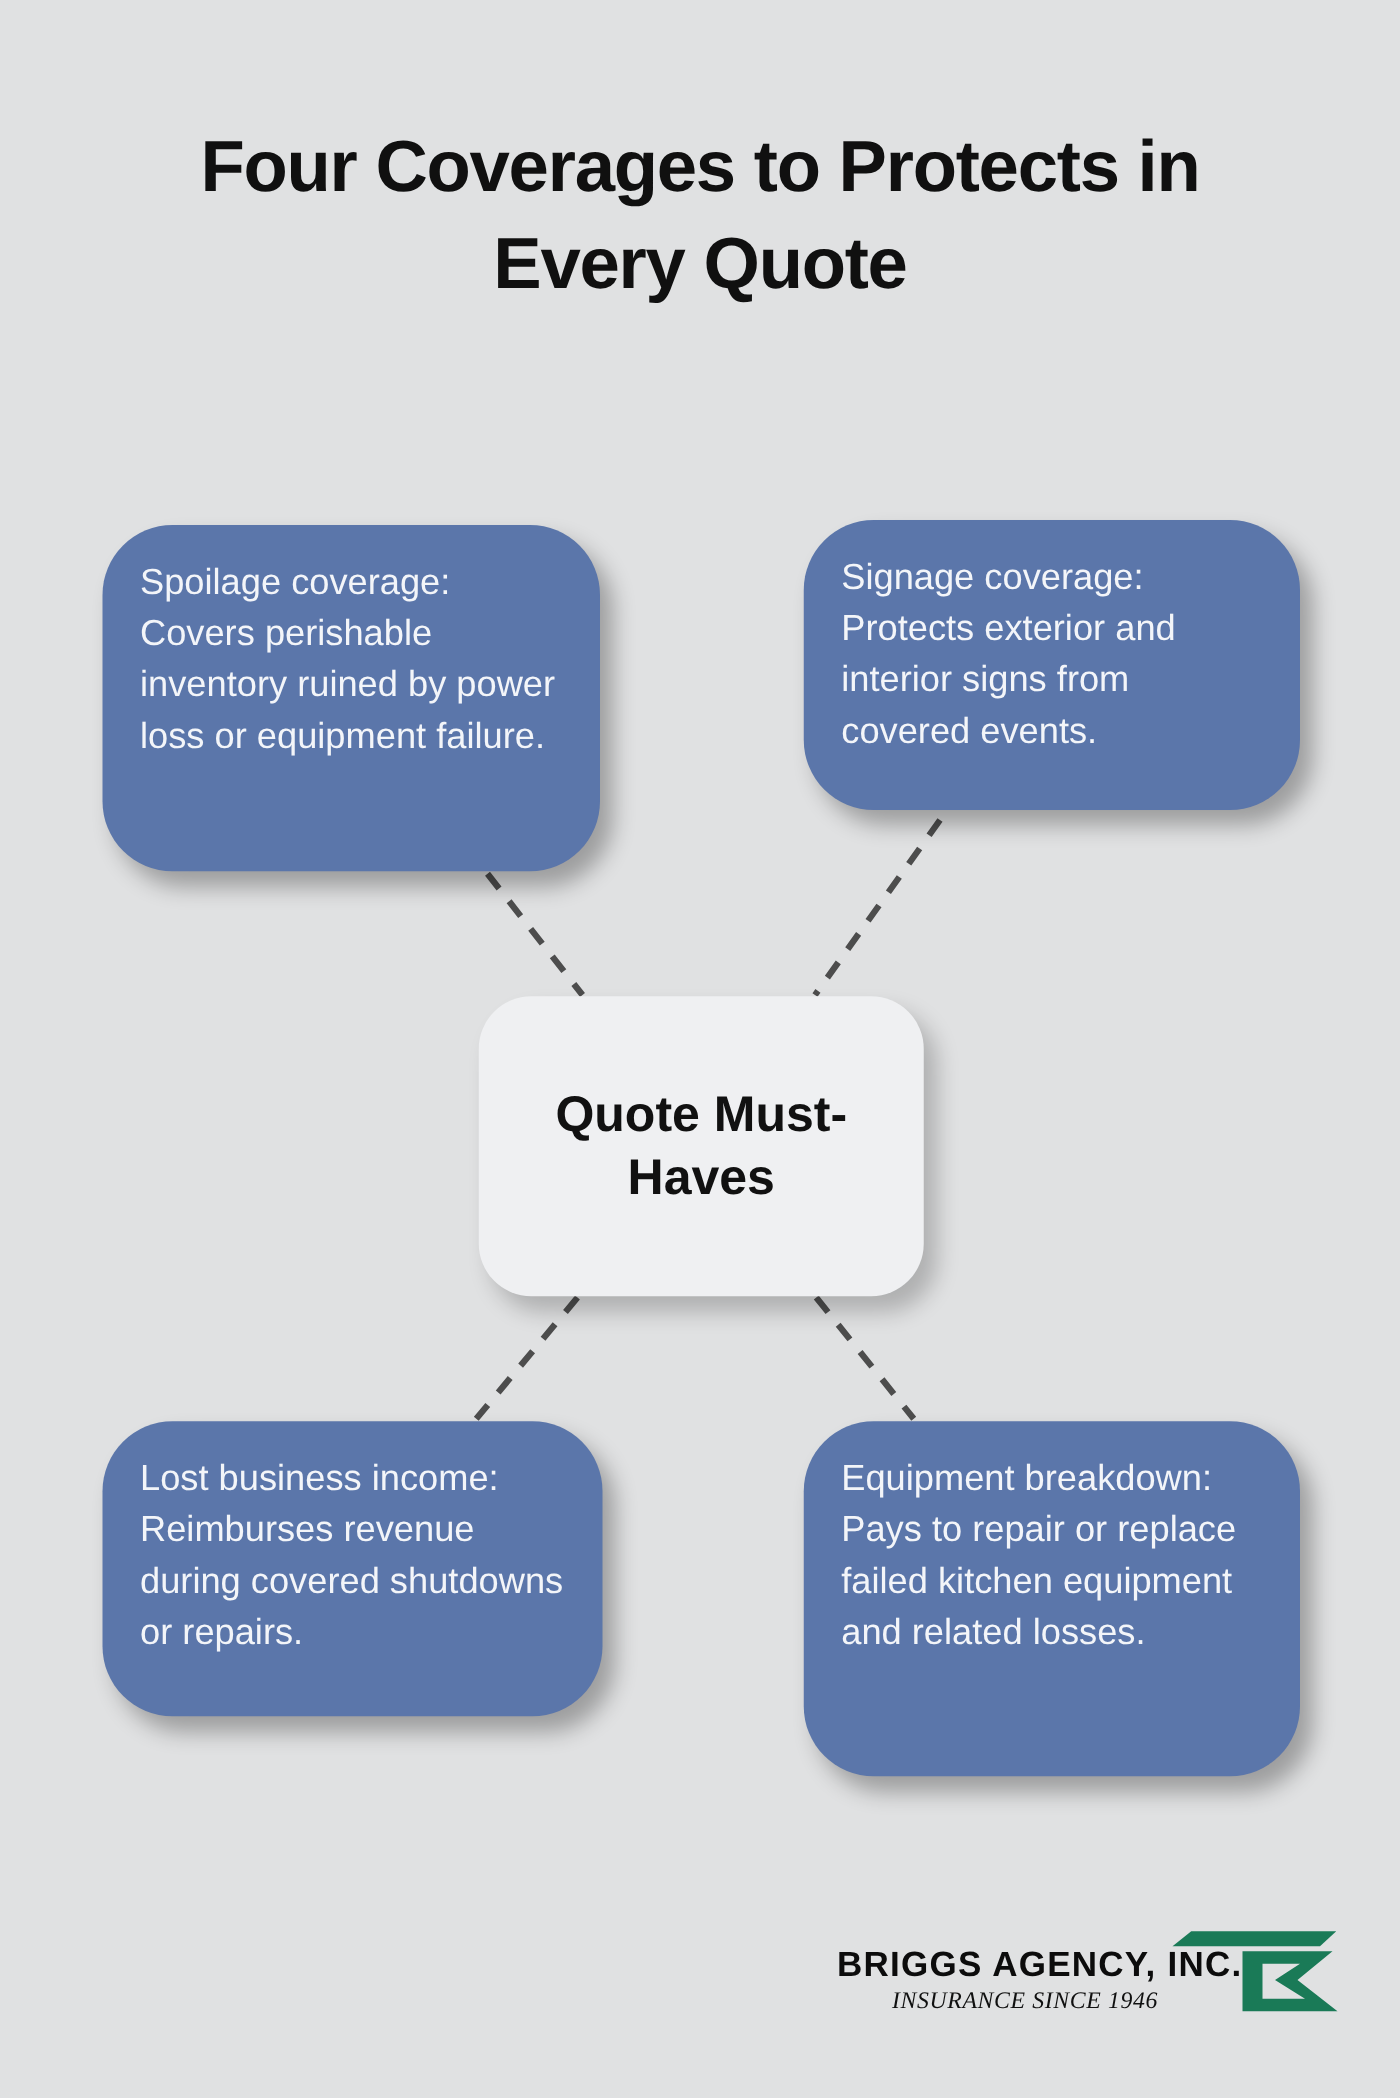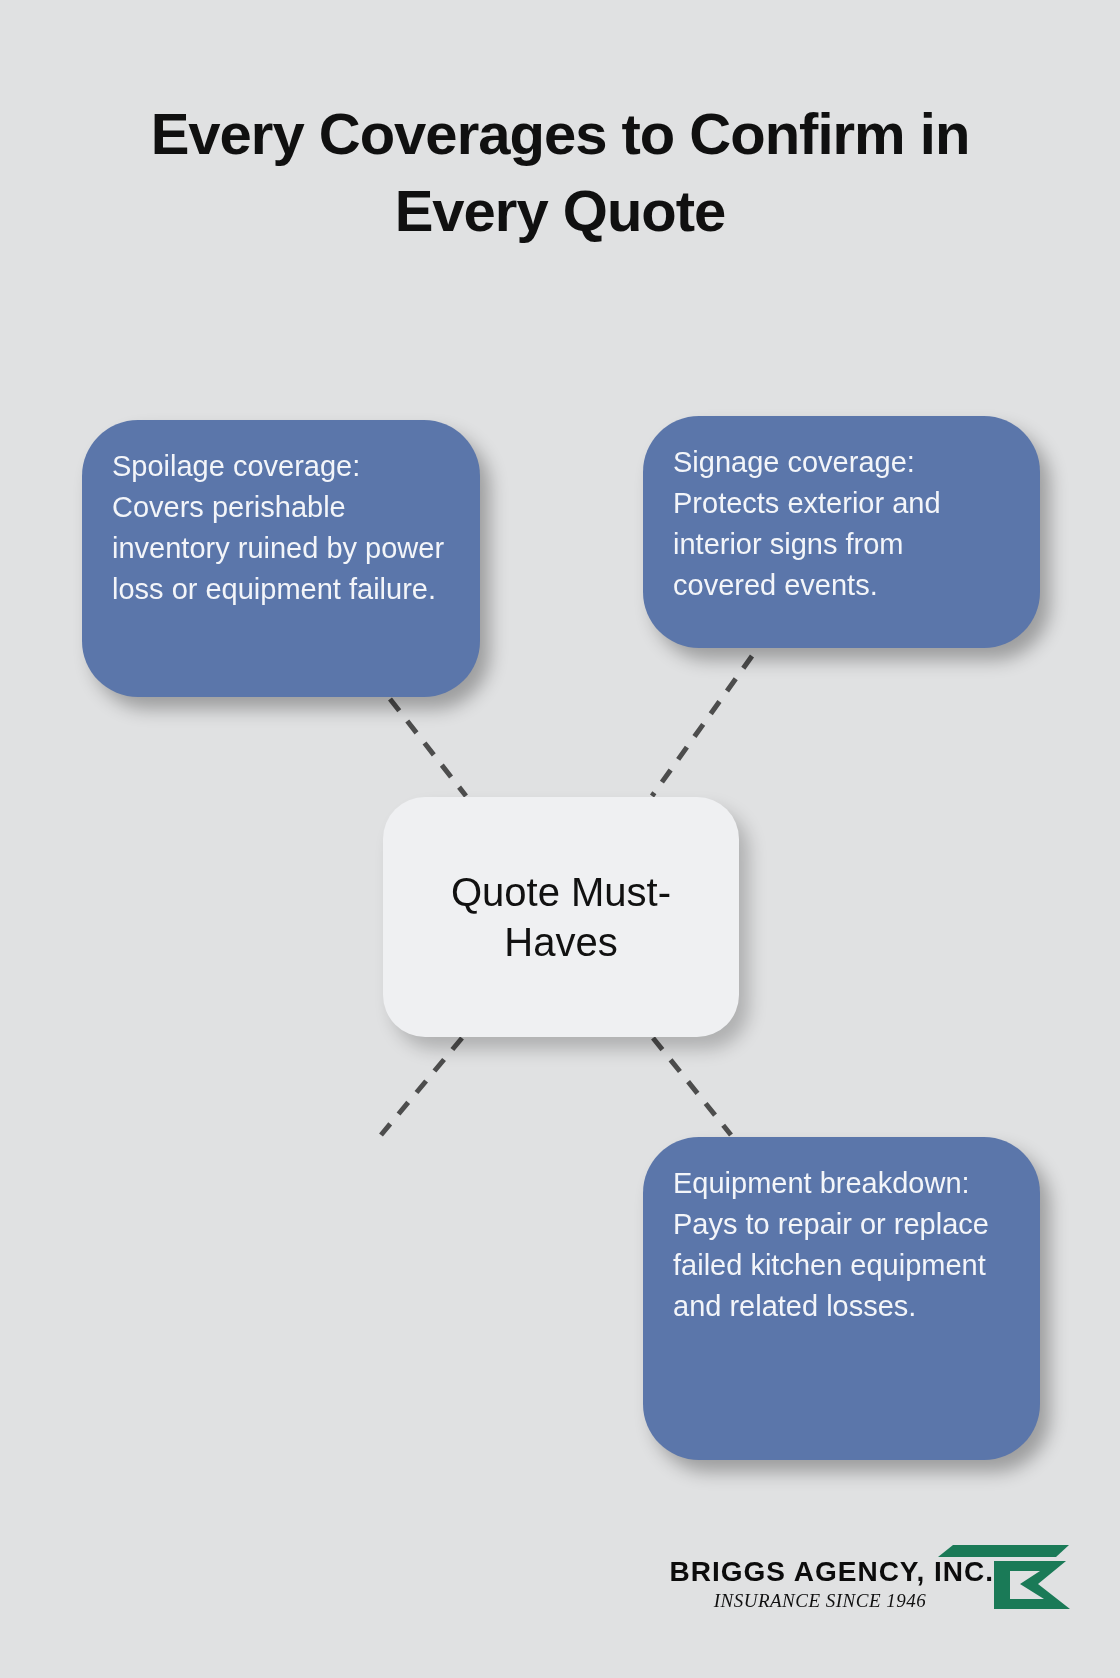--- a/index.html
+++ b/index.html
@@ -32,32 +32,32 @@
     border-radius:56px;
     color:#f3f5f9;
     font-size:29px;line-height:41px;
     padding:26px 30px;
     box-sizing:border-box;
     box-shadow:10px 12px 18px rgba(0,0,0,0.30);
   }
   .node-tl{left:82px; top:420px; width:398px; height:277px;}
   .node-tr{left:643px;top:416px; width:397px; height:232px;}
   .node-bl{left:82px; top:1137px;width:400px; height:236px;}
-  .node-br{left:643px;top:1137px;width:397px; height:323px;}
+  .node-br{left:643px;top:1137px;width:397px; height:284px;}
 
   
   .center-node{
     position:absolute;left:383px;top:797px;width:356px;height:240px;
     background:#eff0f2;border-radius:42px;
     box-shadow:10px 12px 18px rgba(0,0,0,0.22);
     display:flex;align-items:center;justify-content:center;
     text-align:center;
   }
   .center-node .label{
-    font-size:40px;font-weight:normal;color:#111;
+    font-size:40px;font-weight:bold;color:#111;
     line-height:50px;max-width:250px;
   }
 
   
   .brand{position:absolute;left:16px;top:0;width:1120px;height:1678px;pointer-events:none;}
   .brand-name{
     position:absolute;left:630px;top:1556px;width:348px;
     text-align:right;
     font-size:28px;font-weight:bold;letter-spacing:1px;
     color:#0c0c0c;white-space:nowrap;
@@ -69,41 +69,44 @@
     font-style:italic;font-weight:normal;
     font-size:19px;letter-spacing:0.5px;color:#101010;
   }
   .brand-mark{position:absolute;left:910px;top:1543px;width:146px;height:70px;}
 </style>
 </head>
 <body>
 
 <div class="canvas">
 
-  <div class="title">Every Coverages to Confirm in Every Quote</div>
+  <div class="title">Four Coverages to Protects in Every Quote</div>
 
   <svg class="connectors" viewBox="0 0 1120 1678" xmlns="http://www.w3.org/2000/svg">
     <line x1="390" y1="699" x2="466" y2="796"></line>
     <line x1="752" y1="656" x2="652" y2="796"></line>
     <line x1="462" y1="1038" x2="381" y2="1135"></line>
     <line x1="653" y1="1038" x2="731" y2="1135"></line>
   </svg>
 
   <div class="node node-tl">
     <span>Spoilage coverage: Covers perishable inventory ruined by power loss or equipment failure.</span>
   </div>
 
   <div class="node node-tr">
     <span>Signage coverage: Protects exterior and interior signs from covered events.</span>
   </div>
 
   <div class="center-node">
     <div class="label">Quote Must-Haves</div>
   </div>
 
+  <div class="node node-bl">
+    <span>Lost business income: Reimburses revenue during covered shutdowns or repairs.</span>
+  </div>
 
   <div class="node node-br">
     <span>Equipment breakdown: Pays to repair or replace failed kitchen equipment and related losses.</span>
   </div>
 
   <div class="brand">
     <div class="brand-name">BRIGGS AGENCY, INC.</div>
     <div class="brand-tagline">INSURANCE SINCE 1946</div>
     <svg class="brand-mark" viewBox="0 0 146 70" xmlns="http://www.w3.org/2000/svg">
       <polygon points="12,14 27,2 143,2 130,14" fill="#1a7a57"></polygon>

